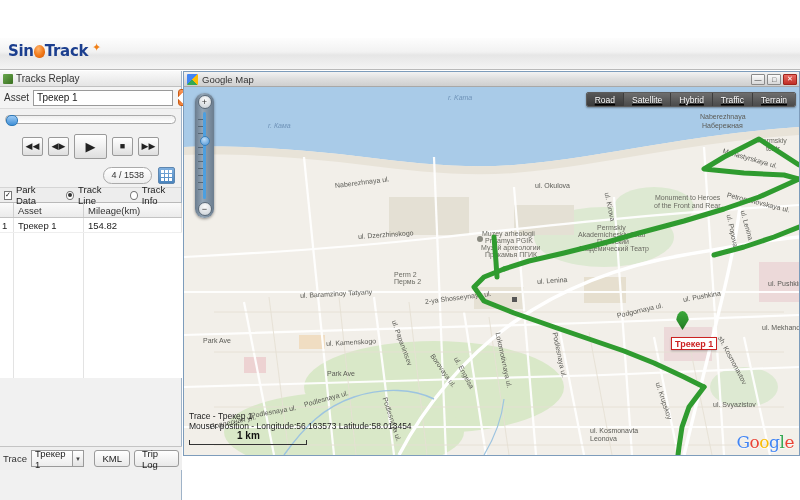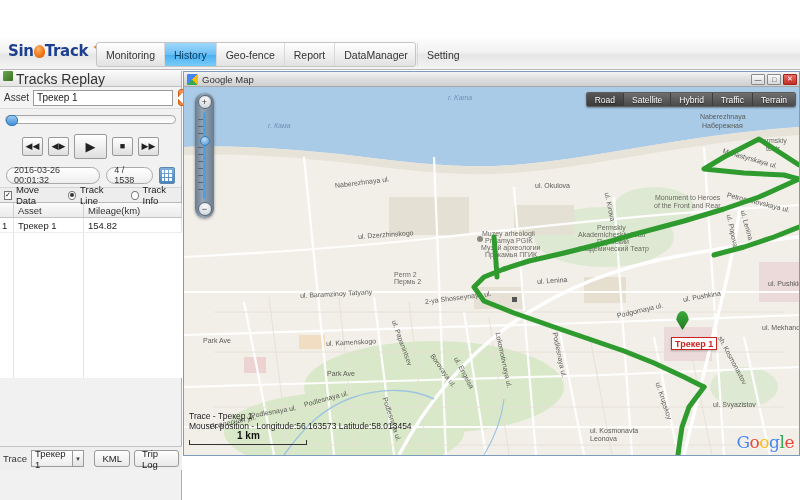--- a/index.html
+++ b/index.html
@@ -87,21 +87,21 @@
   .sep { width: 1px; height: 12px; background: #cfcfcf; margin: 0 5px; }
 
   
   .sidebar {
     position: absolute; left: 0; top: 71px; width: 182px; height: 429px;
     background: #f1f1f1; border-right: 1px solid #9fb3c8;
   }
   .panel-title {
     height: 16px; background: linear-gradient(to bottom, #fafafa, #e4e4e4);
     border-bottom: 1px solid #c0c0c0;
-    display: flex; align-items: flex-start; padding-left: 3px; font-size: 14px; color: #333;
+    display: flex; align-items: center; padding-left: 3px; font-size: 10px; color: #333;
   }
   .panel-icon {
     width: 10px; height: 10px; margin-right: 3px;
     background: linear-gradient(to bottom right, #6aa84f, #3a7020); border-radius: 1px;
   }
   .asset-row {
     height: 22px; display: flex; align-items: center; padding: 0 4px;
     background: #f4f4f4; border-bottom: 1px solid #dcdcdc;
   }
   .asset-row label { font-size: 10px; color: #333; margin-right: 4px; }
@@ -233,20 +233,21 @@
         background: linear-gradient(to bottom,#fbfbfb,#d8d8d8);
         display: flex; align-items: center; justify-content: center; font-size: 7px; color: #333; }
   .wb.close { background: linear-gradient(to bottom,#e86a63,#c02f26); border-color:#9e241c; color:#fff; }
 
   .mapview { position: relative; width: 615px; height: 368px; overflow: hidden; background: #f2efe9; }
 
   .maptype-bar {
     position: absolute; right: 3px; top: 5px; height: 15px; display: flex; z-index: 40;
     border: 1px solid #5c5c5c; border-radius: 2px; overflow: hidden;
     box-shadow: 0 1px 2px rgba(0,0,0,.35);
+    text-decoration: underline;
   }
   .mt {
     padding: 0 8px; font-size: 8.5px; color: #fff; display: flex; align-items: center;
     background: linear-gradient(to bottom, #6e6e6e, #4a4a4a); border-right: 1px solid #3d3d3d;
     cursor: pointer; text-shadow: 0 1px 1px rgba(0,0,0,.6);
   }
   .mt:last-child { border-right: none; }
   .mt.active { background: linear-gradient(to bottom, #585858, #3a3a3a); }
 
   .zoomctl {
@@ -307,28 +308,20 @@
 </head>
 <body>
 
 <div id="app">
 
   <div class="header">
     <div class="logo">
       <span>Sin</span><span class="dot"></span><span>Track</span><span class="star">✦</span>
     </div>
 
-    <div class="navbar">
-      <div class="nav-item">Monitoring</div>
-      <div class="nav-item active">History</div>
-      <div class="nav-item">Geo-fence</div>
-      <div class="nav-item">Report</div>
-      <div class="nav-item">DataManager</div>
-      <div class="nav-item">Setting</div>
-    </div>
 
     <div class="pill" id="maptype-pill">
       <span class="mini-icon gmap-icon"></span>
       <span>Google Map</span>
     </div>
     <div id="maptype-arrow">
       <span>▼</span>
     </div>
 
     <div class="pill" id="tool-pill">
@@ -373,38 +366,37 @@
 
     <div class="playbar">
       <div class="pbtn">◀◀</div>
       <div class="pbtn">◀▶</div>
       <div class="pbtn big">▶</div>
       <div class="pbtn">■</div>
       <div class="pbtn">▶▶</div>
     </div>
 
     <div class="statrow">
-      <div class="cap">2016-03-26 00:01:32</div>
       <div class="cap" style="margin-left:auto">4 / 1538</div>
       <div class="grid-btn">
         <span></span>
           <span></span>
           <span></span>
           <span></span>
           <span></span>
           <span></span>
           <span></span>
           <span></span>
           <span></span>
       </div>
     </div>
 
     <div class="optrow">
       <div class="cbx">✓</div>
-      <span>Move Data</span>
+      <span>Park Data</span>
       <span class="sp"></span>
       <div class="rdo on"></div>
       <span>Track Line</span>
       <span class="sp"></span>
       <div class="rdo"></div>
       <span>Track Info</span>
     </div>
 
     <div class="tbl">
       <div class="thead">

